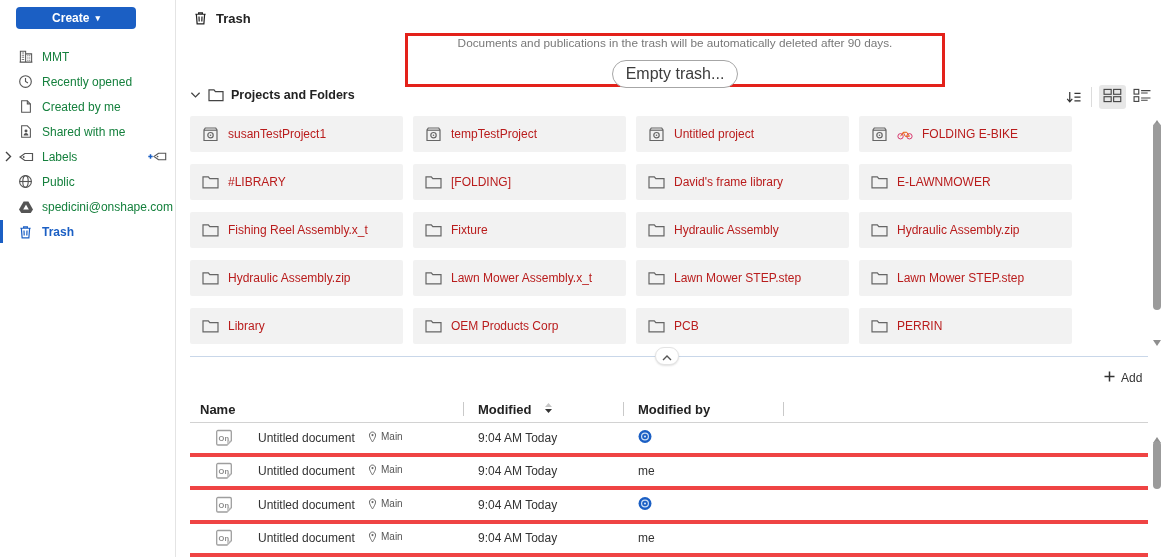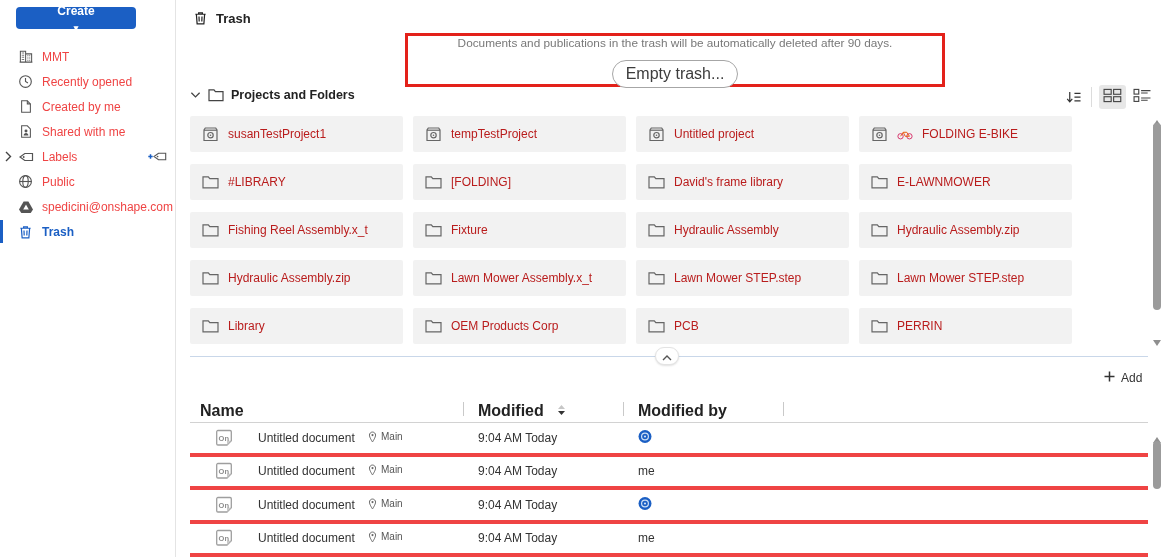--- a/index.html
+++ b/index.html
@@ -7,25 +7,25 @@
   .app {
     position:relative; width:1171px; height:557px; overflow:hidden;
     font-family:"Liberation Sans", sans-serif; background:#fff; color:#333;
   }
   
   .sidebar { position:absolute; left:0; top:0; width:176px; height:557px; border-right:1px solid #e4e4e4; background:#fff; }
   .create-btn {
     position:absolute; left:16px; top:7px; width:120px; height:22px;
     background:#1b5fc4; color:#fff; border:none; border-radius:4px;
     font-family:inherit; font-size:12px; font-weight:bold; cursor:pointer;
-    display:flex; align-items:center; justify-content:center; gap:6px;flex-direction:column;
+    display:flex; align-items:center; justify-content:center; gap:6px;
   }
   .create-btn .caret { font-size:9px; line-height:1; }
   #sidebar-nav { position:absolute; left:0; top:44px; right:0; }
-  .nav-item { position:relative; height:25px; display:flex; align-items:center; padding-left:17px; font-size:12px; color:#ef4444; cursor:pointer; }
+  .nav-item { position:relative; height:25px; display:flex; align-items:center; padding-left:17px; font-size:12px; color:#15803d; cursor:pointer; }
   .nav-item .icon { width:17px; height:16px; display:inline-flex; align-items:center; justify-content:center; margin-right:8px; color:#555; flex:none; }
   .nav-item .expander { position:absolute; left:3px; width:10px; margin:0; color:#444; }
   .nav-item .trailing { position:absolute; right:8px; margin:0; width:20px; }
   .nav-item.active { color:#1b5fc4; font-weight:bold; }
   .nav-item.active .icon { color:#1b5fc4; }
   .nav-item.active::before { content:""; position:absolute; left:0; top:1px; bottom:1px; width:3px; background:#1b5fc4; }
   .nav-label { white-space:nowrap; overflow:hidden; }
   
   .page-header { position:absolute; left:193px; top:10px; display:flex; align-items:center; gap:8px; }
   .page-header .icon { color:#222; display:inline-flex; }
@@ -67,21 +67,21 @@
   .sb-bottom { left:1149px; top:425px; height:130px; }
   .sb-arrow { position:absolute; left:4px; width:8px; height:6px; cursor:pointer; }
   .sb-thumb { position:absolute; left:4px; width:8px; background:#9b9b9b; border-radius:4px; cursor:grab; }
   .sb-top .sb-arrow.up { top:2px; } .sb-top .sb-thumb { top:13px; height:187px; } .sb-top .sb-arrow.down { top:222px; }
   .sb-bottom .sb-arrow.up { top:4px; } .sb-bottom .sb-thumb { top:16px; height:48px; }
   
   .add-btn { position:absolute; left:1104px; top:371px; display:flex; align-items:center; gap:6px; font-size:12px; color:#333; cursor:pointer; background:none; border:none; font-family:inherit; }
   
   .doc-table { position:absolute; left:190px; top:398px; width:958px; }
   .thead { position:relative; height:25px; border-bottom:1px solid #d2d2d2; }
-  .th { position:absolute; top:4px; font-size:16px; font-weight:bold; color:#222; display:inline-flex; align-items:center; gap:13px; }
+  .th { position:absolute; top:4px; font-size:13px; font-weight:bold; color:#222; display:inline-flex; align-items:center; gap:13px; }
   .th-name { left:10px; } .th-modified { left:288px; } .th-modifiedby { left:448px; }
   .col-div { position:absolute; top:4px; width:1px; height:14px; background:#c9c9c9; }
   .trow { position:relative; height:33.5px; border-bottom:4px solid #ef4444; cursor:pointer;text-decoration:underline; }
   .trow > * { position:absolute; top:50%; transform:translateY(-50%); }
   .doc-icon { left:24px; display:inline-flex; }
   .doc-name { left:68px; font-size:12px; color:#333; white-space:nowrap; }
   .workspace { left:178px; display:inline-flex; align-items:flex-start; gap:4px; font-size:10px; color:#555; }
   .t-modified { left:288px; font-size:12px; color:#333; white-space:nowrap; }
   .t-modifier { left:448px; font-size:12px; color:#333; display:inline-flex; align-items:center; }
 </style>

